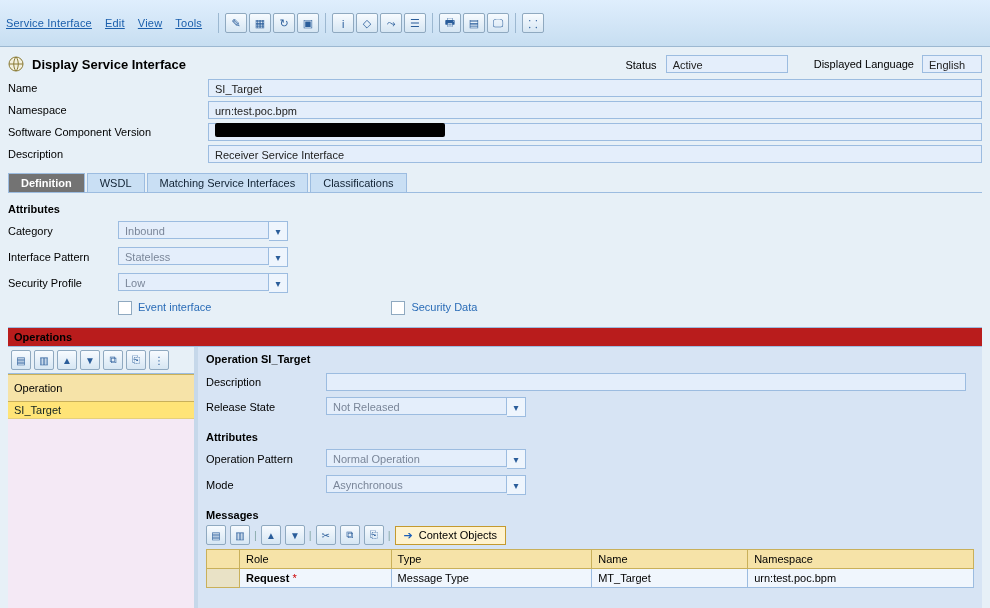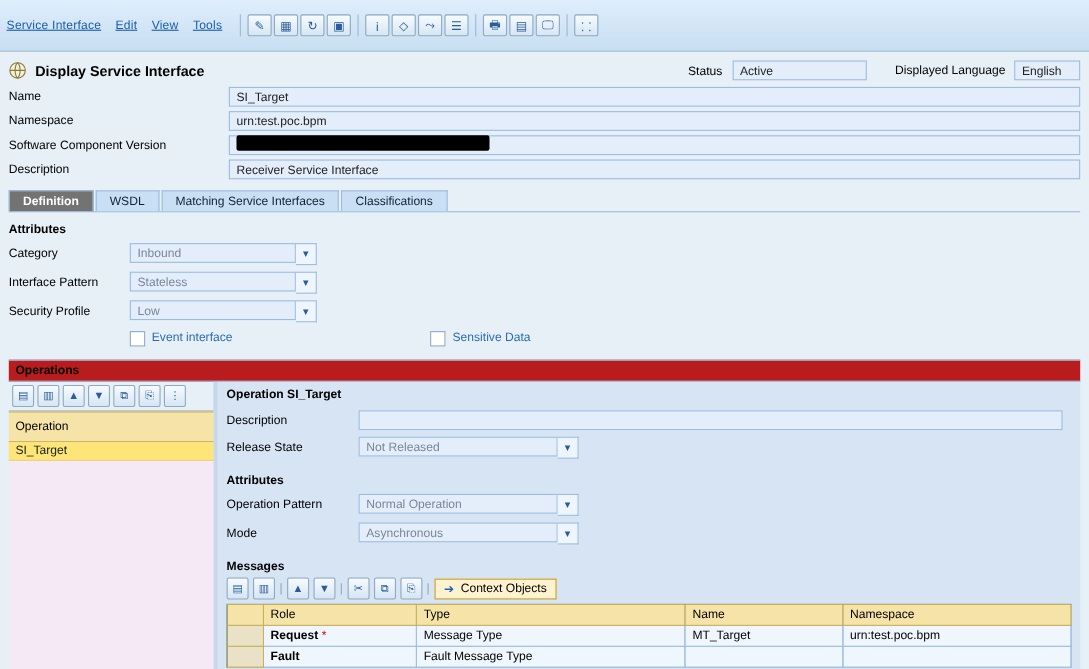--- a/index.html
+++ b/index.html
@@ -145,21 +145,21 @@
         <span class="drp">▾</span>
       </div>
     </div>
     <div class="chkrow">
       <span class="chk">
           <span class="chkbox"></span>
           <span>Event interface</span>
         </span>
       <span class="chk">
           <span class="chkbox"></span>
-          <span>Sensitive Data</span>
+          <span>Security Data</span>
         </span>
     </div>
   </div>
 
   <div class="opsbar">Operations</div>
 
   <div class="split">
     <div class="leftpane">
       <div class="mini">
         <span class="mbtn">▤</span>
@@ -232,25 +232,18 @@
             </tr>
           </thead>
           <tbody>
             <tr>
               <td class="sel"></td>
               <td><span class="req">Request</span> <span class="star">*</span></td>
               <td>Message Type</td>
               <td>MT_Target</td>
               <td>urn:test.poc.bpm</td>
             </tr>
-            <tr>
-              <td class="sel"></td>
-              <td><span class="req">Fault</span></td>
-              <td>Fault Message Type</td>
-              <td></td>
-              <td></td>
-            </tr>
           </tbody>
         </table>
       </div>
     </div>
   </div>
 </div>
 
 </body></html>

